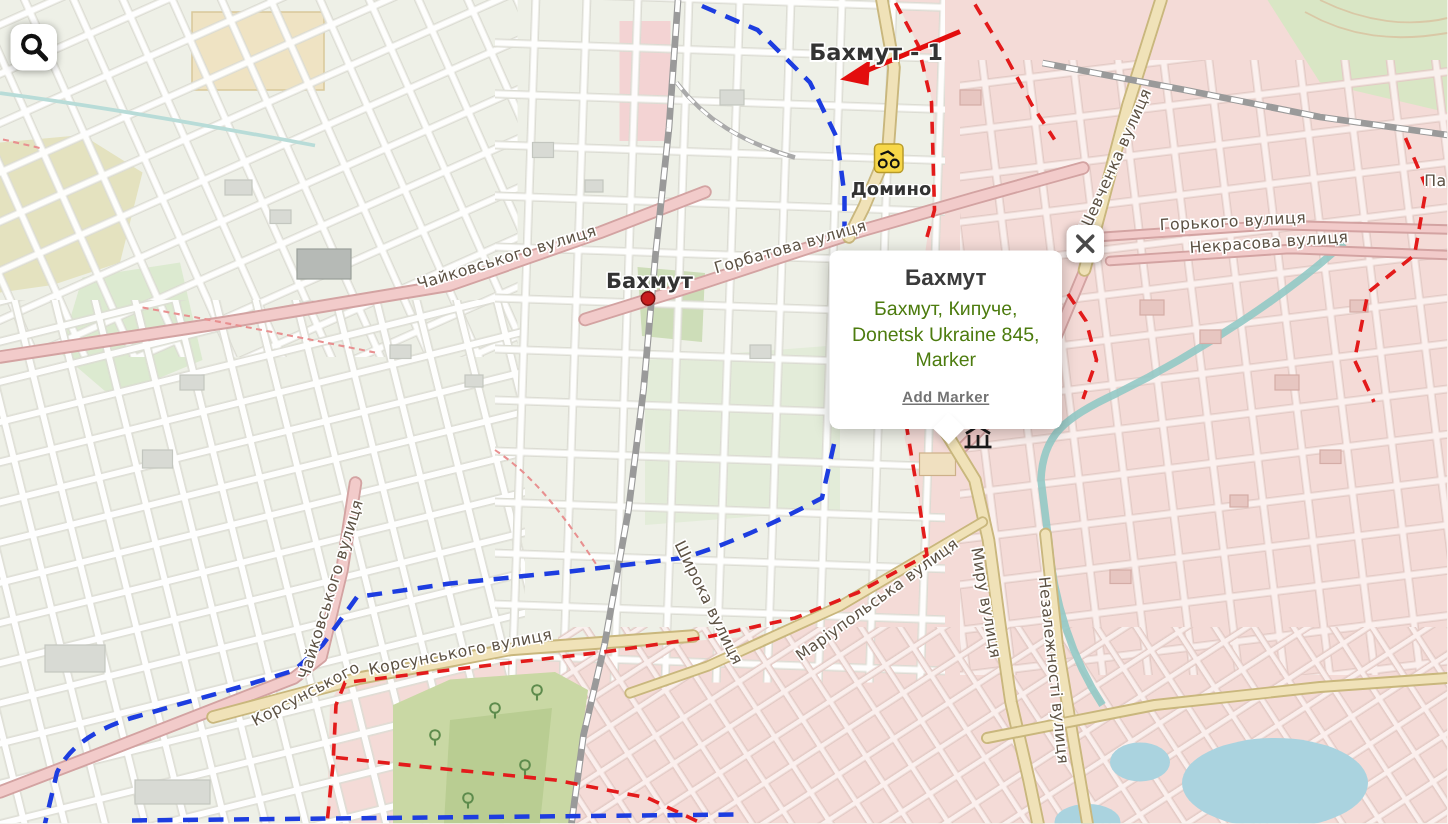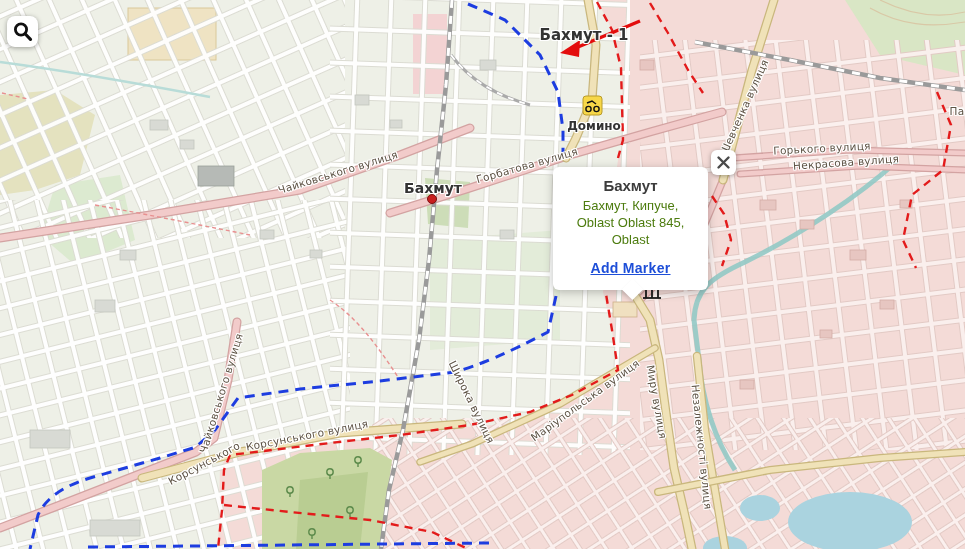--- a/index.html
+++ b/index.html
@@ -20,22 +20,22 @@
   #search-btn{left:7px;top:16px;width:31px;height:31px;}
   #close-btn{left:711px;top:150px;width:25px;height:25px;border-radius:6px;}
   .popup{position:absolute;left:553px;top:167px;width:155px;background:#fff;
     border-radius:6px;box-shadow:0 2px 10px rgba(0,0,0,.25);
     font-family:"Liberation Sans",sans-serif;text-align:center;
     padding:10px 6px 13px 6px;box-sizing:border-box;}
   .popup .tail{position:absolute;left:72px;bottom:-7px;width:15px;height:15px;
     background:#fff;transform:rotate(45deg);box-shadow:2px 2px 4px rgba(0,0,0,.12);}
   .popup .title{font-size:15px;font-weight:bold;color:#3c3c3c;margin-bottom:3px;}
   .popup .addr{font-size:13px;color:#4d7c0f;line-height:1.32;}
-  .popup .action{display:inline-block;margin-top:12px;font-size:14px;
-    font-weight:bold;color:#1d4ed8;text-decoration:underline;
+  .popup .action{display:inline-block;margin-top:12px;font-size:10px;
+    font-weight:bold;color:#737373;text-decoration:underline;
     letter-spacing:.3px;cursor:pointer;}
 </style>
 </head>
 <body>
 
 <div class="stage">
 
 <svg class="map" width="965" height="549" viewBox="0 0 965 549">
   <defs>
     <pattern id="gA" width="30" height="30" patternUnits="userSpaceOnUse" patternTransform="rotate(-24)">
@@ -236,37 +236,37 @@
       <span class="map-label street" style="left: 221px; top: 393px; transform: translate(-50%, -50%) rotate(-73deg);">Чайковського вулиця</span>
       <span class="map-label street" style="left: 307px; top: 435px; transform: translate(-50%, -50%) rotate(-11deg);">Корсунського вулиця</span>
       <span class="map-label street" style="left: 204px; top: 463px; transform: translate(-50%, -50%) rotate(-28deg);">Корсунського</span>
       <span class="map-label street" style="left: 472px; top: 402px; transform: translate(-50%, -50%) rotate(64deg);">Широка вулиця</span>
       <span class="map-label street" style="left: 585px; top: 400px; transform: translate(-50%, -50%) rotate(-36deg);">Маріупольська вулиця</span>
       <span class="map-label street" style="left: 657px; top: 402px; transform: translate(-50%, -50%) rotate(80deg);">Миру вулиця</span>
       <span class="map-label street" style="left: 702px; top: 447px; transform: translate(-50%, -50%) rotate(84deg);">Незалежності вулиця</span>
       <span class="map-label street" style="left: 744px; top: 107px; transform: translate(-50%, -50%) rotate(-66deg);">Шевченка вулиця</span>
       <span class="map-label street" style="left: 822px; top: 148px; transform: translate(-50%, -50%) rotate(-3deg);">Горького вулиця</span>
       <span class="map-label street" style="left: 846px; top: 162px; transform: translate(-50%, -50%) rotate(-4deg);">Некрасова вулиця</span>
-      <span class="map-label street" style="left: 957px; top: 111px; transform: translate(-50%, -50%) rotate(0deg);">Па</span>
+      <span class="map-label street" style="left: 957px; top: 121px; transform: translate(-50%, -50%) rotate(0deg);">Па</span>
     </div>
 
 <div id="search-btn" class="icon-btn">
   <span style="display:flex">
     <svg width="25" height="25" viewBox="0 0 25 25">
       <circle cx="11" cy="10.5" r="5.6" fill="none" stroke="#111" stroke-width="2.8"></circle>
       <line x1="15.3" y1="15" x2="20.5" y2="20.3" stroke="#111" stroke-width="3.2" stroke-linecap="round"></line>
     </svg>
   </span>
 </div>
 
 <div class="popup">
   <div class="title">Бахмут</div>
   <div class="addr">Бахмут, Кипуче,</div>
-  <div class="addr">Oblast Oblast 845,</div>
-  <div class="addr">Oblast</div>
+  <div class="addr">Donetsk Ukraine 845,</div>
+  <div class="addr">Marker</div>
   <a class="action">Add Marker</a>
   <div class="tail"></div>
 </div>
 
 <div id="close-btn" class="icon-btn">
   <span style="display:flex">
     <svg width="15" height="15" viewBox="0 0 15 15">
       <path d="M2.5,2.5 L12.5,12.5 M12.5,2.5 L2.5,12.5" stroke="#4a4a4a" stroke-width="2.4" stroke-linecap="round"></path>
     </svg>
   </span>

